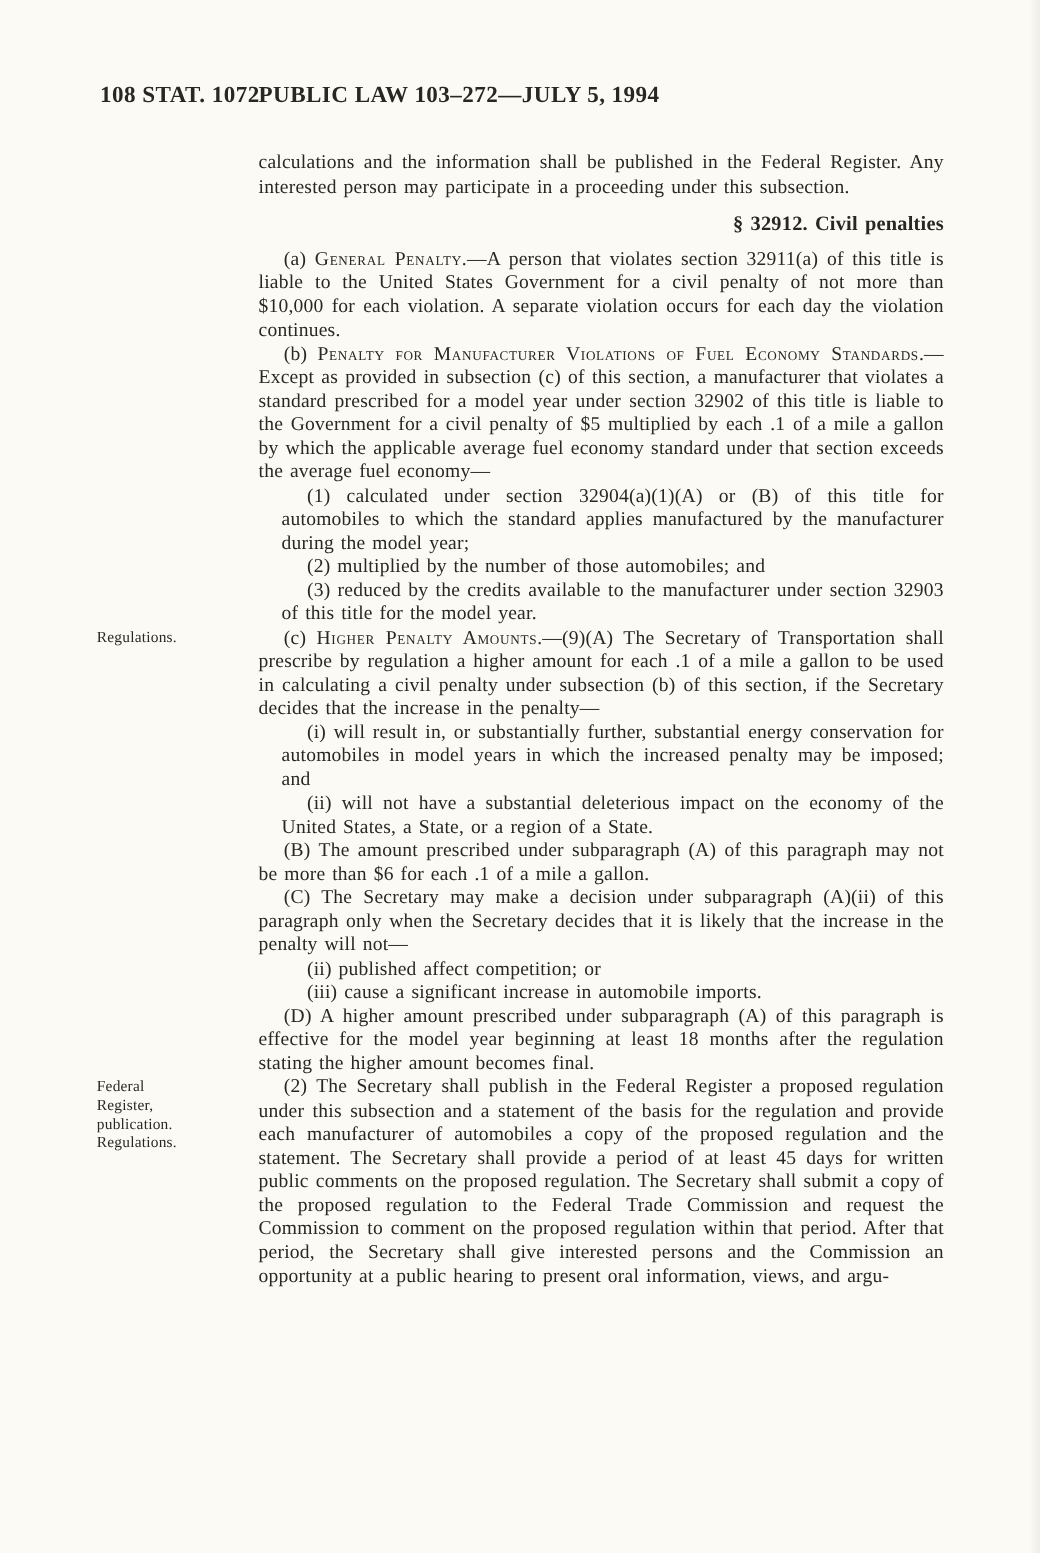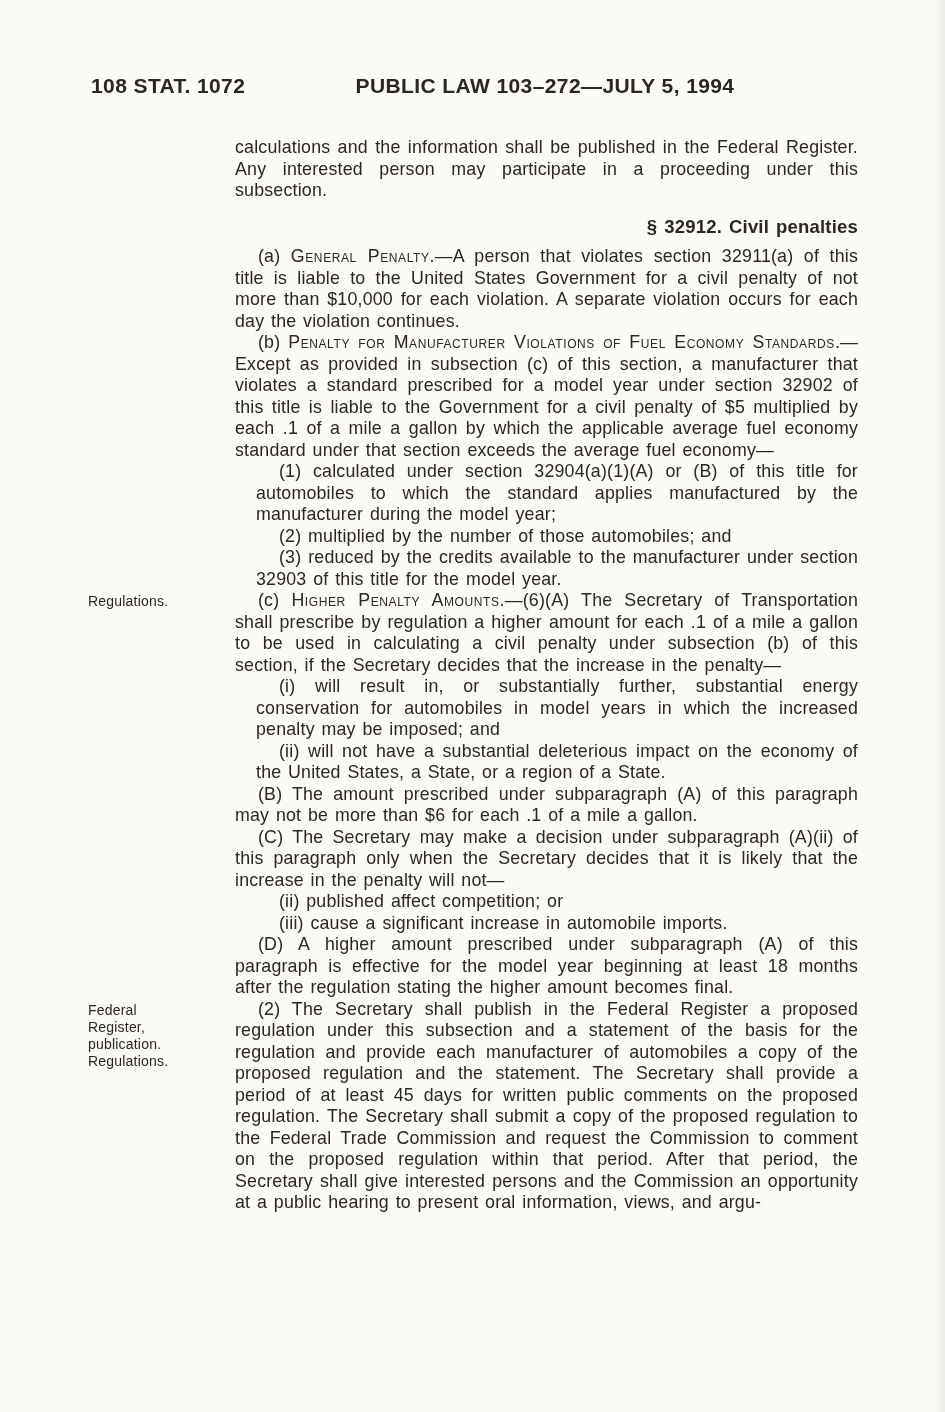--- a/index.html
+++ b/index.html
@@ -4,21 +4,21 @@
 <style>
   * { margin: 0; padding: 0; box-sizing: border-box; }
   html, body { background: #e9e7e2; }
   .page {
     position: relative;
     width: 945px;
     height: 1412px;
     margin: 0 auto;
     background: #fcfaf5;
     color: #2a2722;
-    font-family: Liberation Sans, sans-serif;
+    font-family: Liberation Serif, serif;
     overflow: hidden;
   }
   .page::after {
     content: "";
     position: absolute;
     top: 0; right: 0; bottom: 0;
     width: 10px;
     background: linear-gradient(to right, rgba(0,0,0,0), rgba(0,0,0,0.05));
     pointer-events: none;
   }
@@ -36,21 +36,20 @@
     font-size: 21px;
     font-weight: 700;
     letter-spacing: 0.4px;
     white-space: nowrap;
   }
   .law-title {
     position: absolute;
     left: 144px;
     width: 620px;
     top: 0;
-    text-align: center;
     font-size: 21px;
     font-weight: 700;
     letter-spacing: 0.4px;
     white-space: nowrap;
   }
   .page-body {
     position: absolute;
     top: 121px;
     left: 88px;
     width: 770px;
@@ -116,21 +115,21 @@
       <div class="para-row">
         <p class="para sub"><span>(2) multiplied by the number of those automobiles; and</span></p>
       </div>
       <div class="para-row">
         <p class="para sub"><span>(3) reduced by the credits available to the manufacturer under section 32903 of this title for the model year.</span></p>
       </div>
       <div class="para-row">
         <div class="margin-note">
           <div>Regulations.</div>
         </div>
-        <p class="para indent"><span>(c) </span><span class="smallcaps">Higher Penalty Amounts</span><span>.—(6)(A) The Secretary of Transportation shall prescribe by regulation a higher amount for each .1 of a mile a gallon to be used in calculating a civil penalty under subsection (b) of this section, if the Secretary decides that the increase in the penalty—</span></p>
+        <p class="para indent"><span>(c) </span><span class="smallcaps">Higher Penalty Amounts</span><span>.—(9)(A) The Secretary of Transportation shall prescribe by regulation a higher amount for each .1 of a mile a gallon to be used in calculating a civil penalty under subsection (b) of this section, if the Secretary decides that the increase in the penalty—</span></p>
       </div>
       <div class="para-row">
         <p class="para sub"><span>(i) will result in, or substantially further, substantial energy conservation for automobiles in model years in which the increased penalty may be imposed; and</span></p>
       </div>
       <div class="para-row">
         <p class="para sub"><span>(ii) will not have a substantial deleterious impact on the economy of the United States, a State, or a region of a State.</span></p>
       </div>
       <div class="para-row">
         <p class="para indent"><span>(B) The amount prescribed under subparagraph (A) of this paragraph may not be more than $6 for each .1 of a mile a gallon.</span></p>
       </div>

